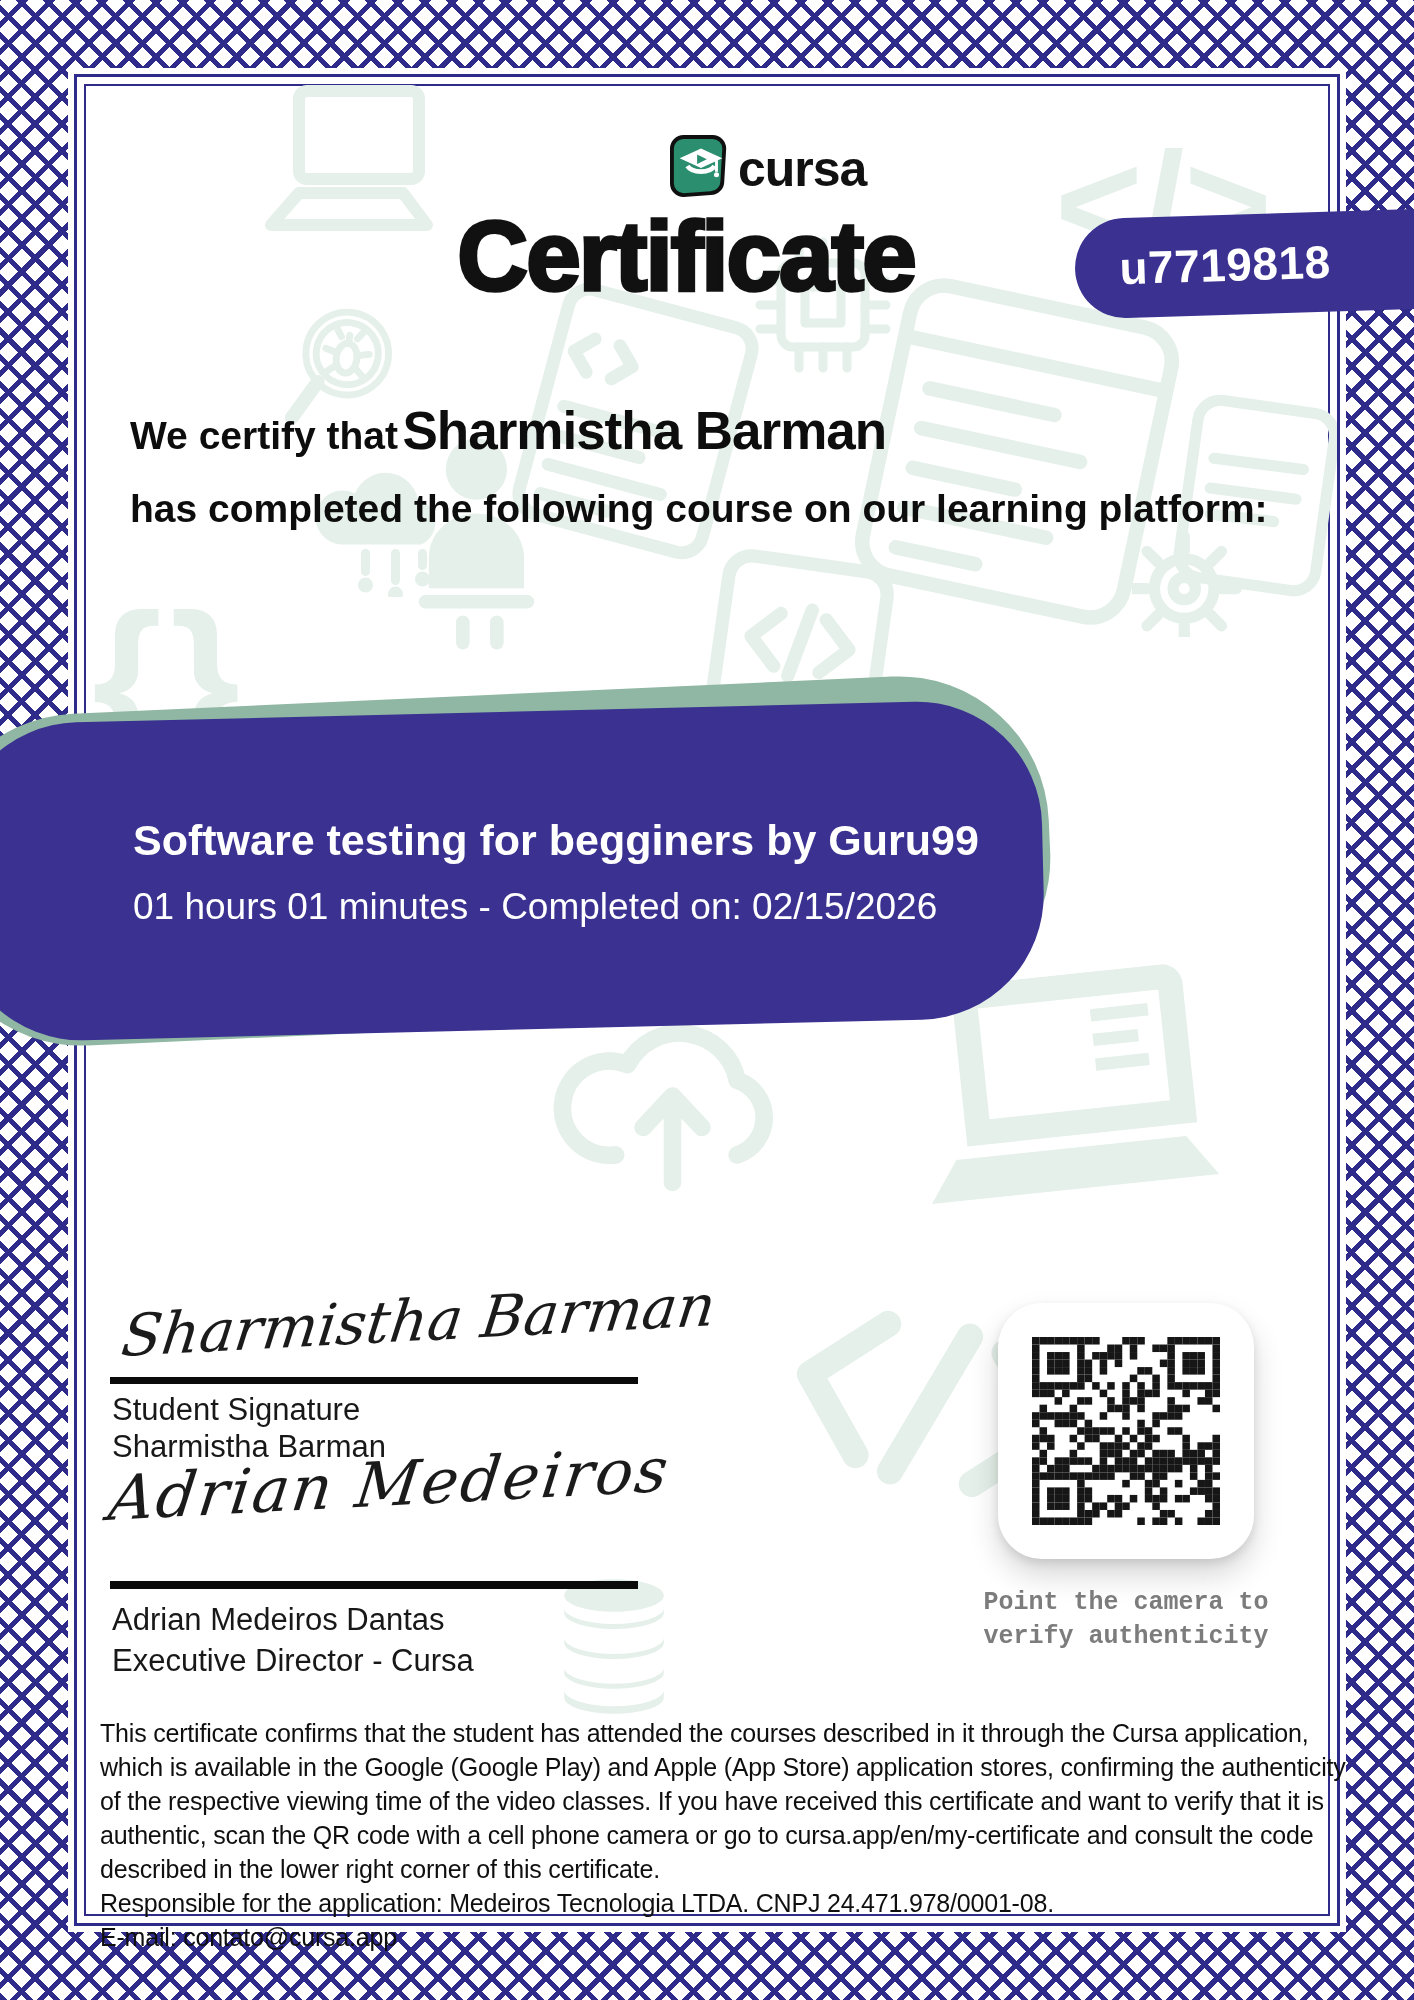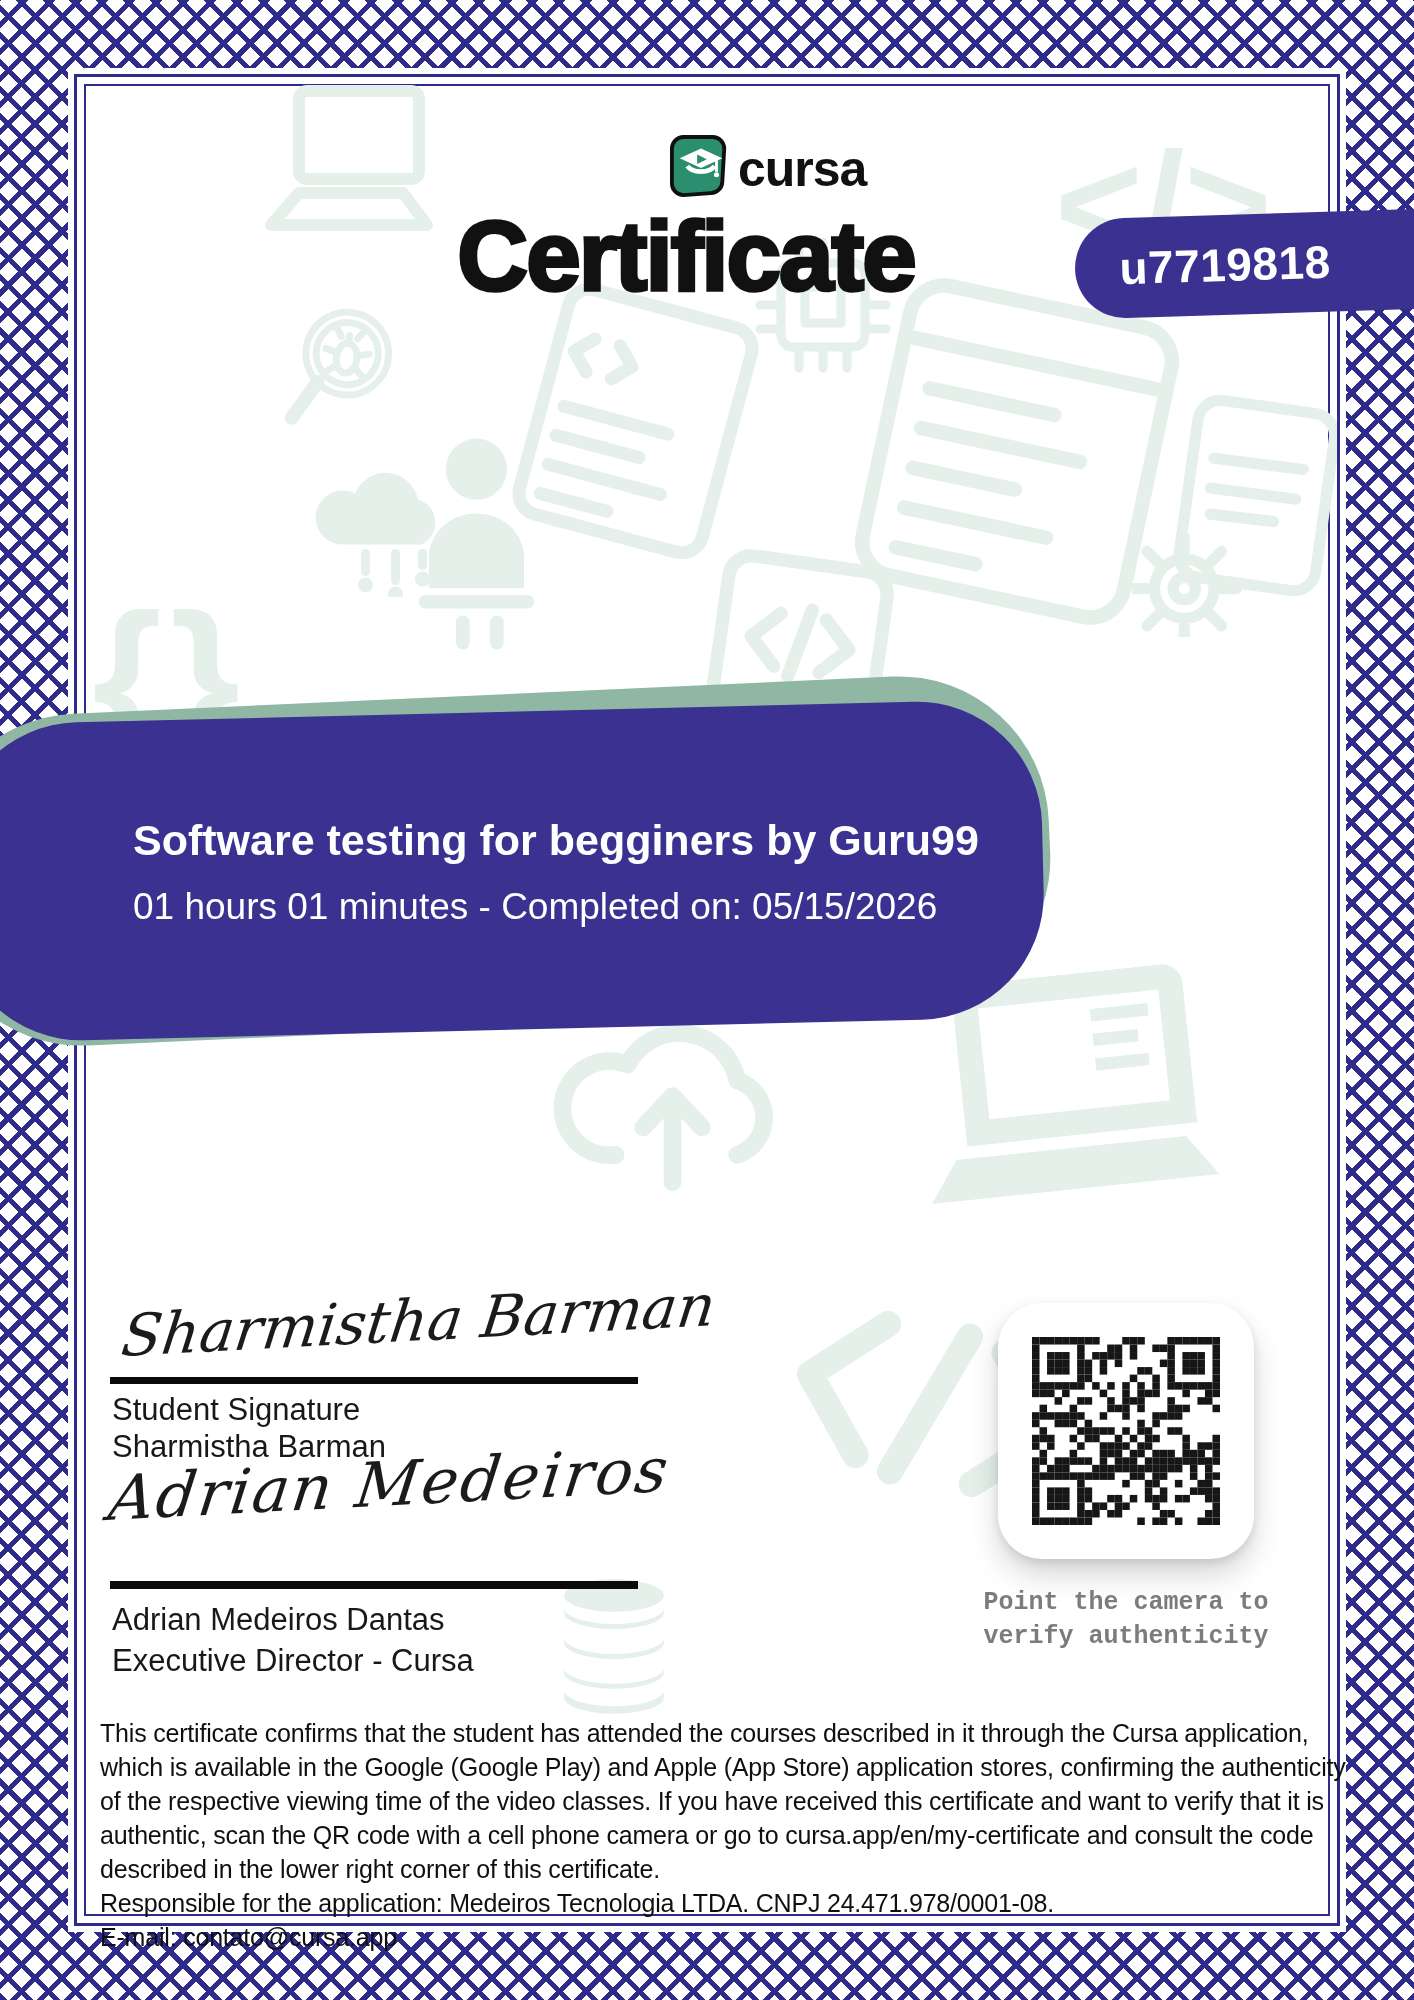--- a/index.html
+++ b/index.html
@@ -206,25 +206,32 @@
         <circle cx="48" cy="41" r="2.6" fill="#ffffff"></circle>
     </svg>
     <span class="logo-word">cursa</span>
   </div>
 
   <div class="cert-title">Certificate</div>
   <div class="id-badge">
     <span>u7719818</span>
   </div>
 
+  <div class="intro">
+    <div class="l1">
+      <span class="prefix">We certify that</span>
+      <span class="student">Sharmistha Barman</span>
+    </div>
+    <div class="l2">has completed the following course on our learning platform:</div>
+  </div>
 
   <div class="blob-green"></div>
   <div class="blob-purple"></div>
   <div class="course-title">Software testing for begginers by Guru99</div>
-  <div class="course-details">01 hours 01 minutes - Completed on: 05/15/2026</div>
+  <div class="course-details">01 hours 01 minutes - Completed on: 02/15/2026</div>
 
   <div class="script sig1-script">Sharmistha Barman</div>
   <div class="sig-line one"></div>
   <div class="sig-text role1">Student Signature</div>
   <div class="sig-text name1">Sharmistha Barman</div>
 
   <div class="script sig2-script">Adrian Medeiros</div>
   <div class="sig-line two"></div>
   <div class="sig-text name2">Adrian Medeiros Dantas</div>
   <div class="sig-text role2">Executive Director - Cursa</div>

